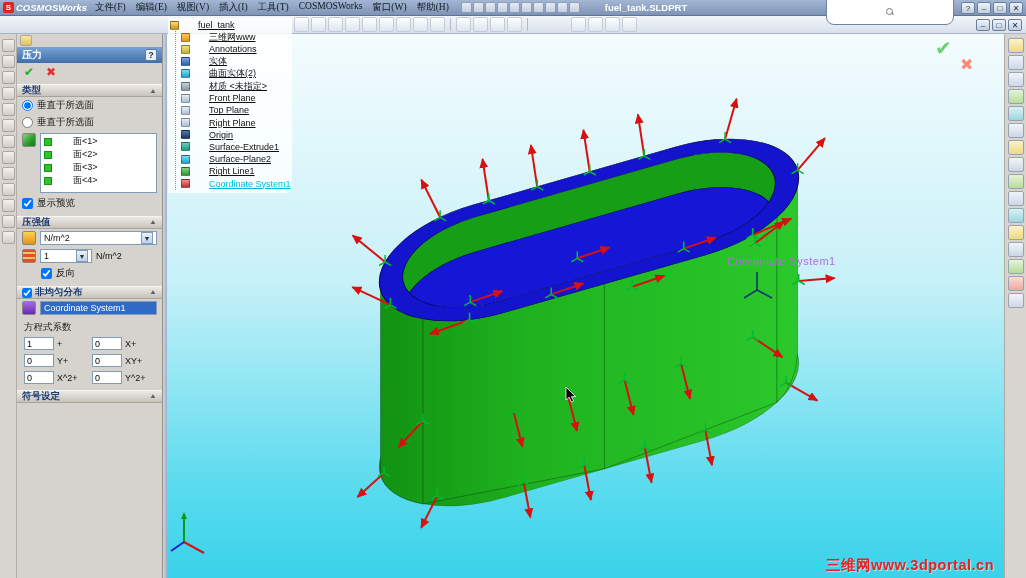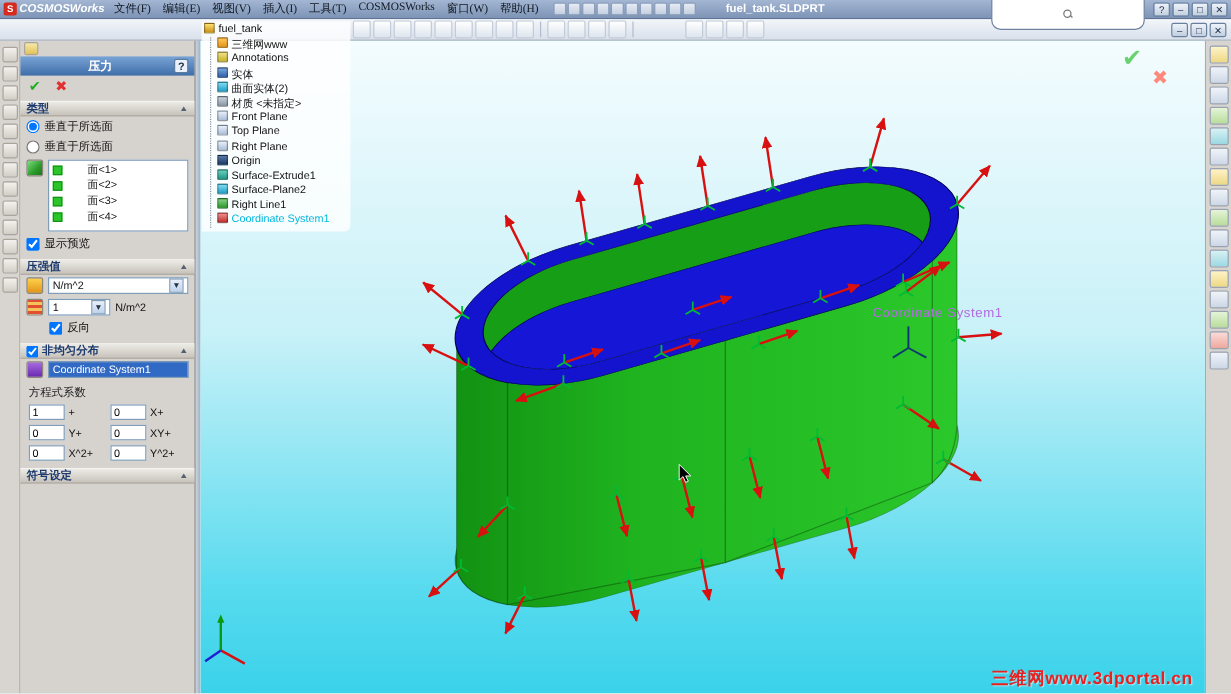--- a/index.html
+++ b/index.html
@@ -50,21 +50,21 @@
     background:linear-gradient(#f4f2ee,#d2cec6); }
 
   
   .pm { width:146px; background:#d6d3ce; border-right:1px solid #96918a; position:relative;
     font-size:9.5px; color:#111; }
   .pm-top { height:13px; display:flex; gap:3px; padding:1px 3px; }
   .pmti { width:12px; height:11px; border:1px solid #a9a49c; border-radius:2px;
     background:linear-gradient(#f7e9a8,#e2c25a); }
   .pm-header { height:16px; display:flex; align-items:center; padding:0 5px;
     background:linear-gradient(#79a3d6,#3f6ea8); color:#fff; font-weight:bold; }
-  .pm-header .t { flex:1; text-align:center; font-size:10px; }
+  .pm-header .t { flex:1; font-size:10px; }
   .pm-help { width:12px; height:12px; background:#eaf1fa; color:#234; border:1px solid #5c7ba0;
     border-radius:2px; text-align:center; line-height:11px; font-size:9px; font-weight:bold; }
   .pm-confirm { display:flex; gap:12px; padding:3px 7px 2px; }
   .ok { color:#1fae1f; font-weight:bold; font-size:12px; line-height:12px; }
   .cancel { color:#e03030; font-weight:bold; font-size:12px; line-height:12px; }
   .sec-h { margin-top:4px; height:13px; display:flex; align-items:center; padding:0 5px;
     background:linear-gradient(#eceae5,#c7c3bb); border-top:1px solid #f5f4f1;
     border-bottom:1px solid #aaa59c; color:#1c3a6e; font-weight:bold; }
   .sec-h .chev { margin-left:auto; font-size:8px; color:#54616f; transform:scaleY(.8); }
   .row { display:flex; align-items:center; gap:4px; padding:2px 5px; }
@@ -98,22 +98,22 @@
   .confirm-x { position:absolute; left:793px; top:21px; font-size:16px; color:#ff7e6e; opacity:.9; z-index:6; }
   .cs-note { position:absolute; left:560px; top:221px; font-size:11px; color:#b36ae2; z-index:5;
     letter-spacing:.5px; white-space:nowrap; }
   .watermark { position:absolute; right:10px; bottom:3px; font-size:14.5px; font-weight:bold;
     color:#e82020; z-index:6; letter-spacing:.5px; text-shadow:1px 1px 1px rgba(255,255,255,.55); }
   .cursor { position:absolute; left:398px; top:352px; z-index:8; }
 
   
   .tree { position:absolute; left:168px; top:18px; width:124px; z-index:30;
     background:rgba(255,255,255,.8); border-radius:0 0 5px 0; padding:1px 2px 3px; }
-  .trow { display:flex; align-items:flex-start; gap:3px; height:12.2px; font-size:9px;
-    white-space:nowrap; color:#101010; }
+  .trow { display:flex; align-items:center; gap:19px; height:12.2px; font-size:9px;
+    white-space:nowrap; color:#101010;text-decoration:underline; }
   .tkids { margin-left:5px; border-left:1px dotted #8a93a0; padding-left:5px; }
   .ticon { width:9px; height:9px; flex:none; border-radius:1px; border:1px solid rgba(0,0,0,.35); }
   .ti-part { background:linear-gradient(#ffe070,#c89018); }
   .ti-folder { background:linear-gradient(#ffc858,#e8941c); }
   .ti-ann { background:linear-gradient(#f0e088,#c8b428); }
   .ti-solid { background:linear-gradient(#78a8e0,#3060a8); }
   .ti-surface { background:linear-gradient(#80dcf0,#20a0c8); }
   .ti-mat { background:linear-gradient(#c8d2dc,#8898a8); }
   .ti-plane { background:linear-gradient(#e8f0fa,#aabdd8); }
   .ti-origin { background:linear-gradient(#5878a8,#1c3860); }

